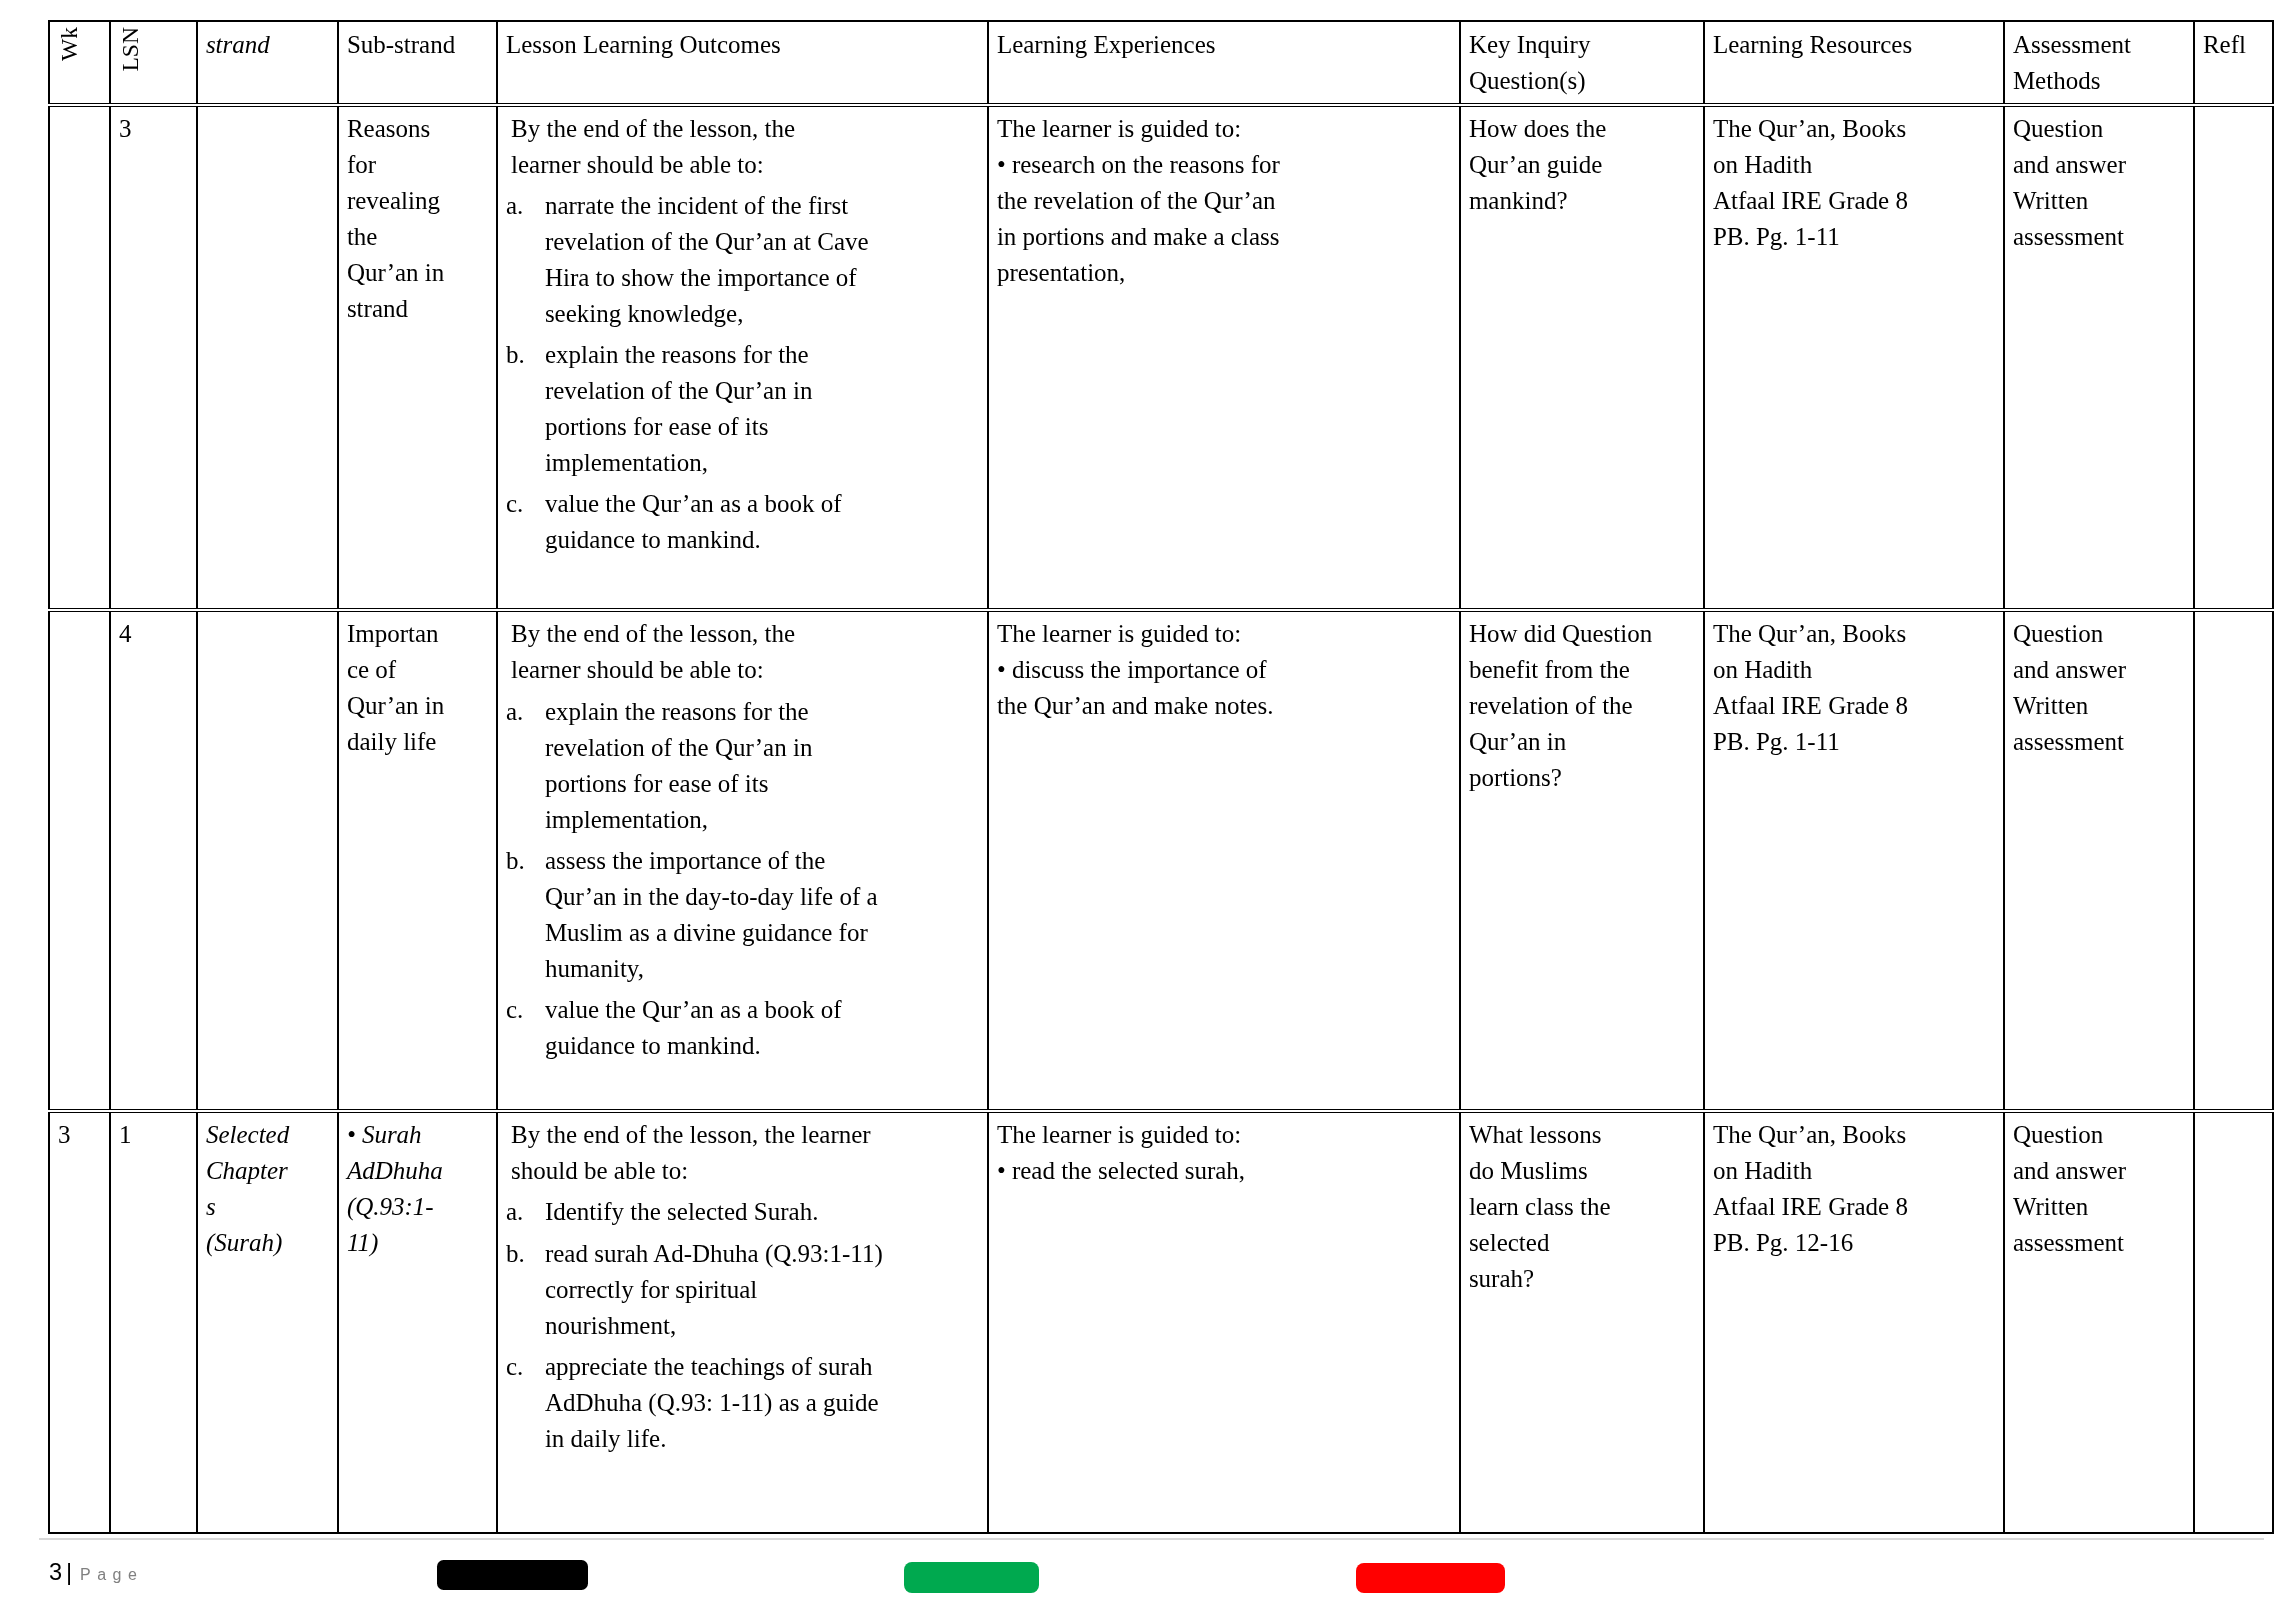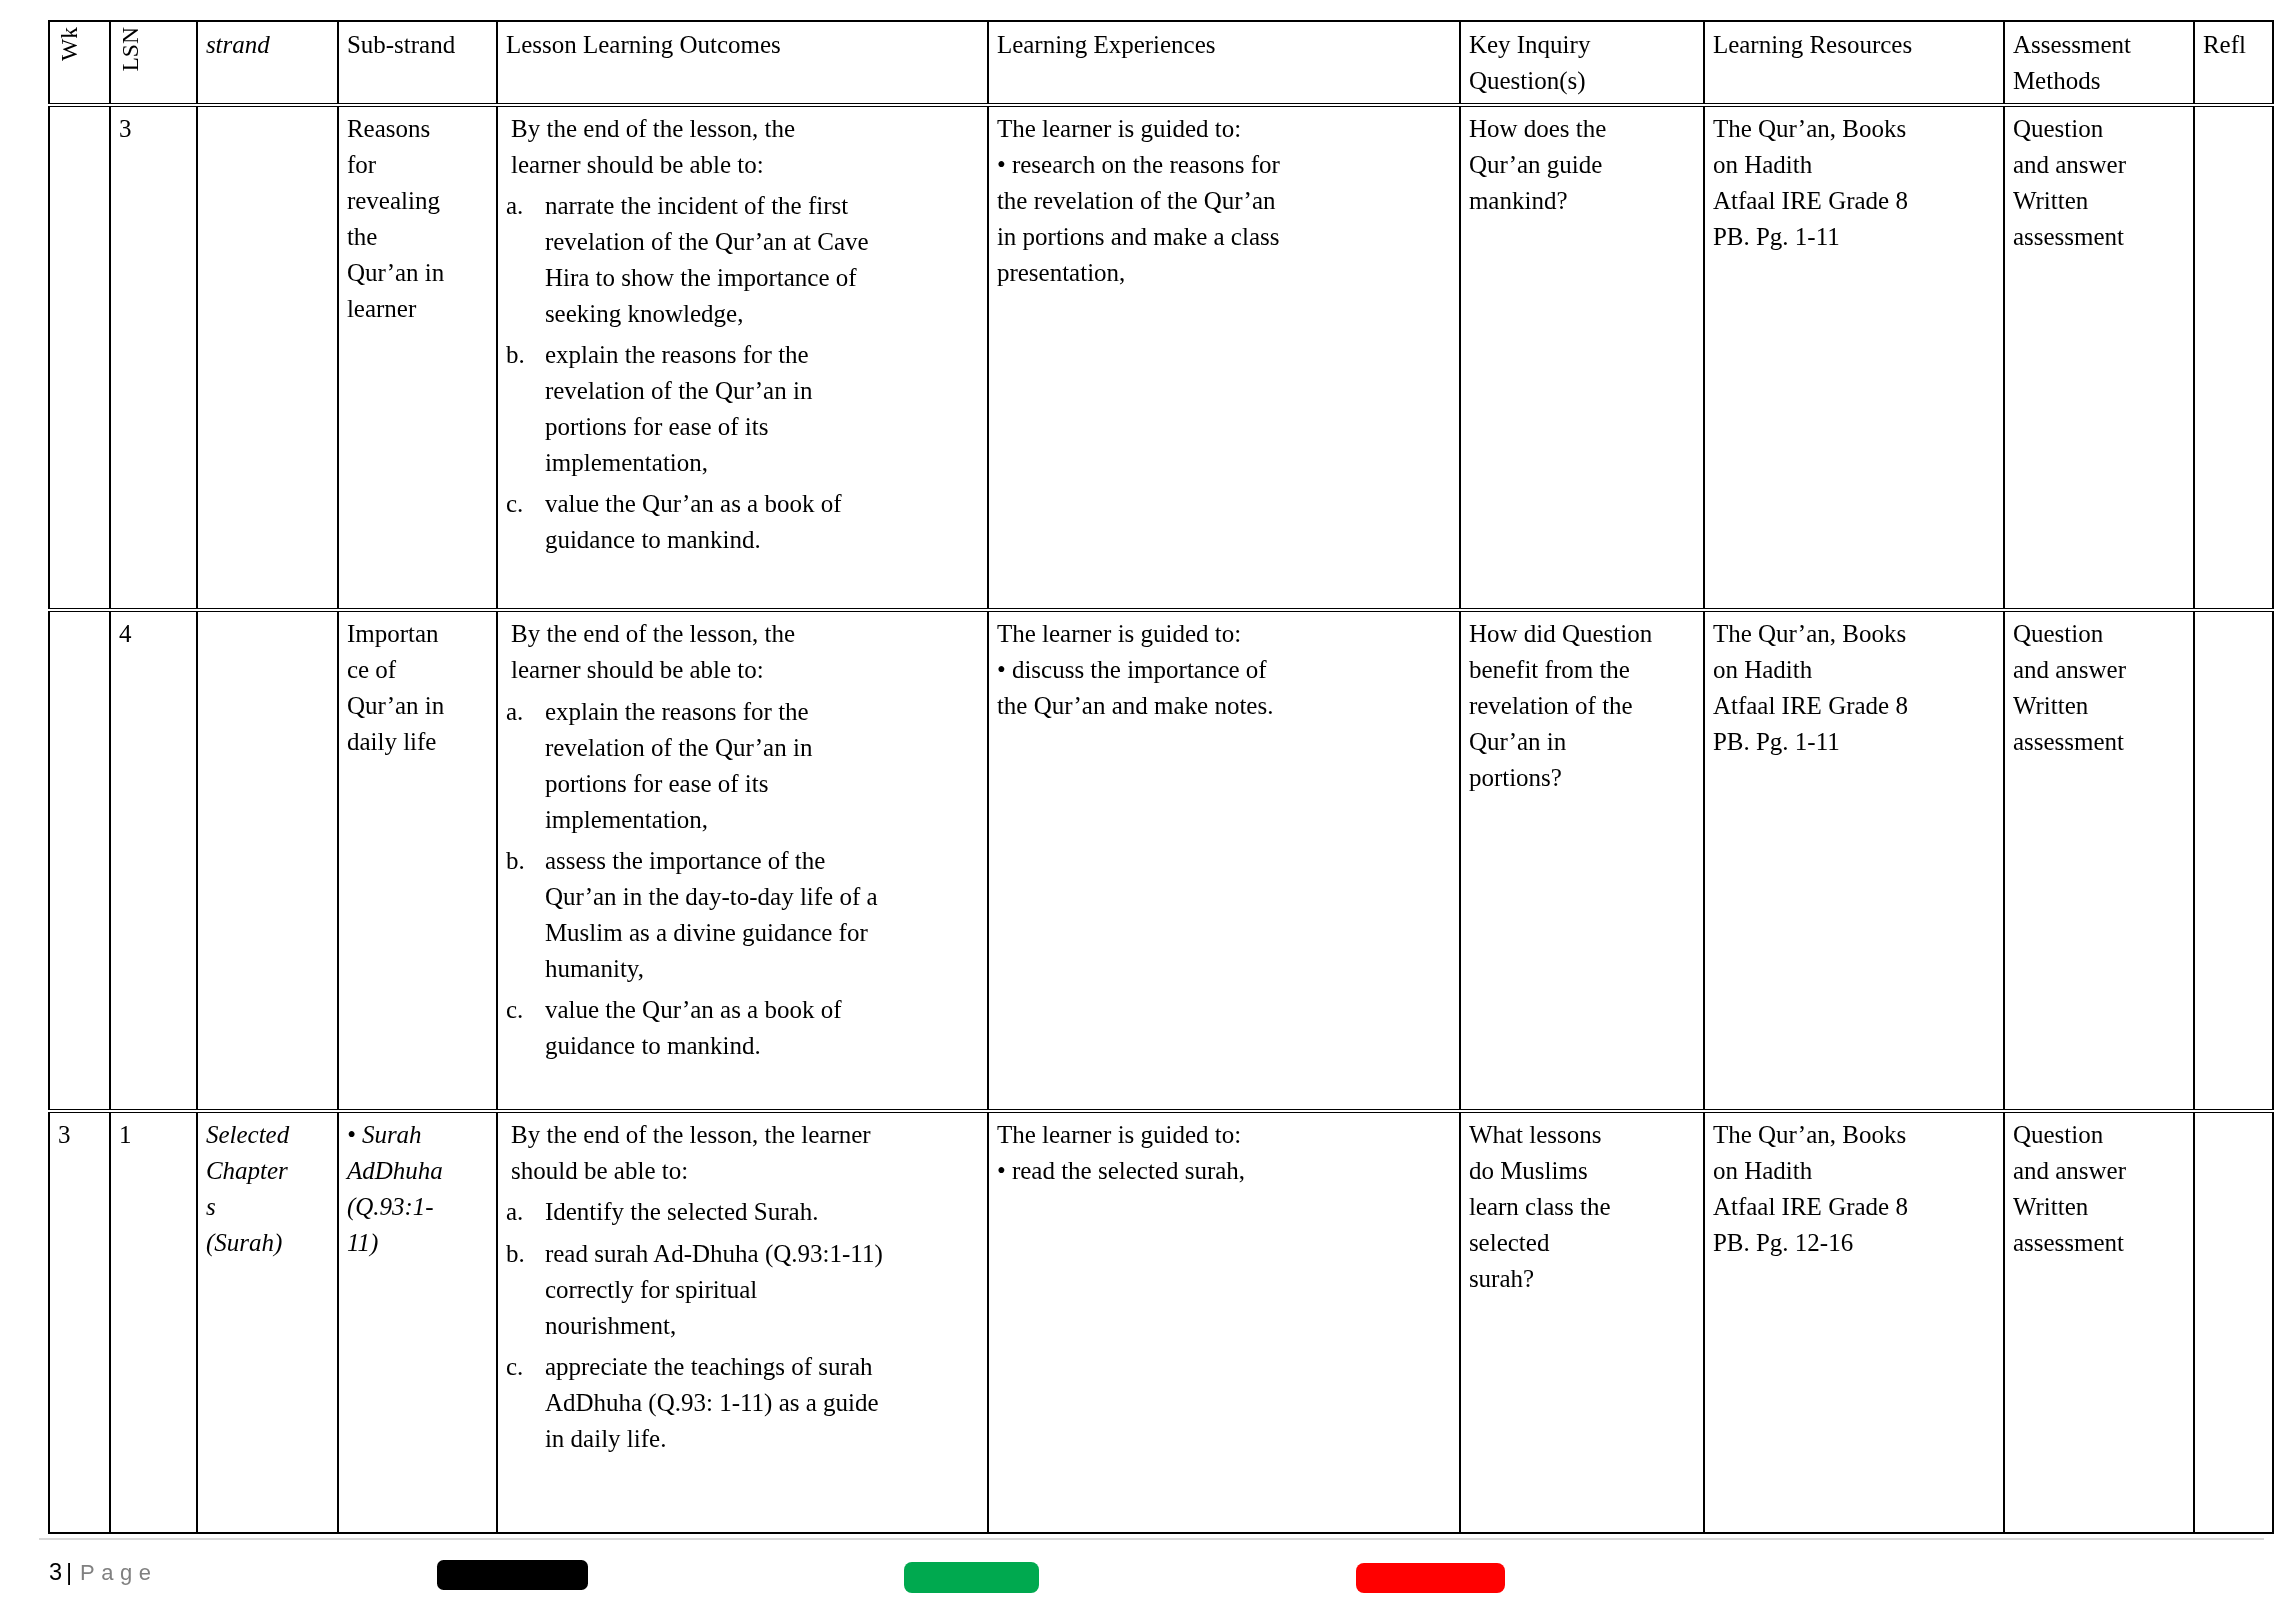--- a/index.html
+++ b/index.html
@@ -31,21 +31,21 @@
   .row-h1 td{height:494px;}
   .row-h2 td{height:489px;}
   .row-h3 td{height:411px;}
 
   #footer-rule{position:absolute;left:39px;top:1538px;width:2225px;height:2px;
                background:#d8d8d8;}
   #page-footer{position:absolute;left:49px;top:1559px;
                font-family:"Liberation Sans","DejaVu Sans",sans-serif;
                font-size:23.6px;color:#000;}
   #page-footer .pipe{margin:0 7.9px 0 3.9px;font-weight:300;}
-  #page-footer .pword{color:#808080;letter-spacing:6.5px;font-size:22px;}
+  #page-footer .pword{color:#808080;letter-spacing:6.5px;font-size:16px;}
   .bar{position:absolute;height:30px;border-radius:6.5px;}
   #bar-black{left:437px;top:1560px;width:151px;}
   #bar-green{left:904px;top:1562px;width:135px;height:31px;border-radius:7.9px;}
   #bar-red{left:1356px;top:1563px;width:149px;border-radius:7.9px;}
 </style>
 </head>
 <body>
 
 <div id="page">
 
@@ -81,21 +81,21 @@
     <tbody>
       <tr class="row-h1">
         <td class="num"></td>
         <td class="num">3</td>
         <td class="pre"></td>
         <td class="pre">Reasons
 for
 revealing
 the
 Qur’an in
-learner</td>
+strand</td>
         <td>
           <div class="intro">By the end of the lesson, the
 learner should be able to:</div>
           <div class="oitem">
               <span class="m">a.</span>
               <span class="t">narrate the incident of the first
 revelation of the Qur’an at Cave
 Hira to show the importance of
 seeking knowledge,</span>
             </div>

